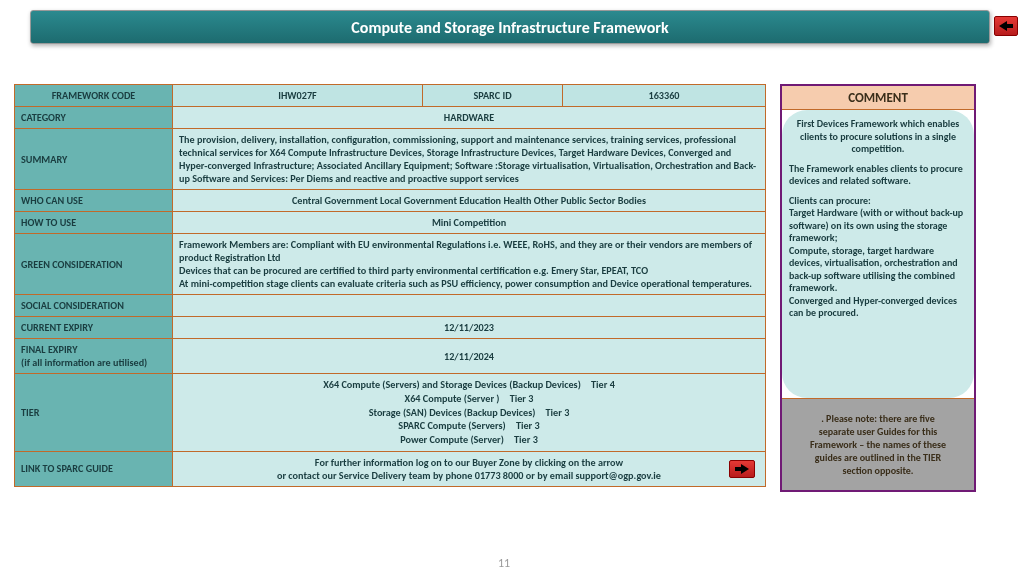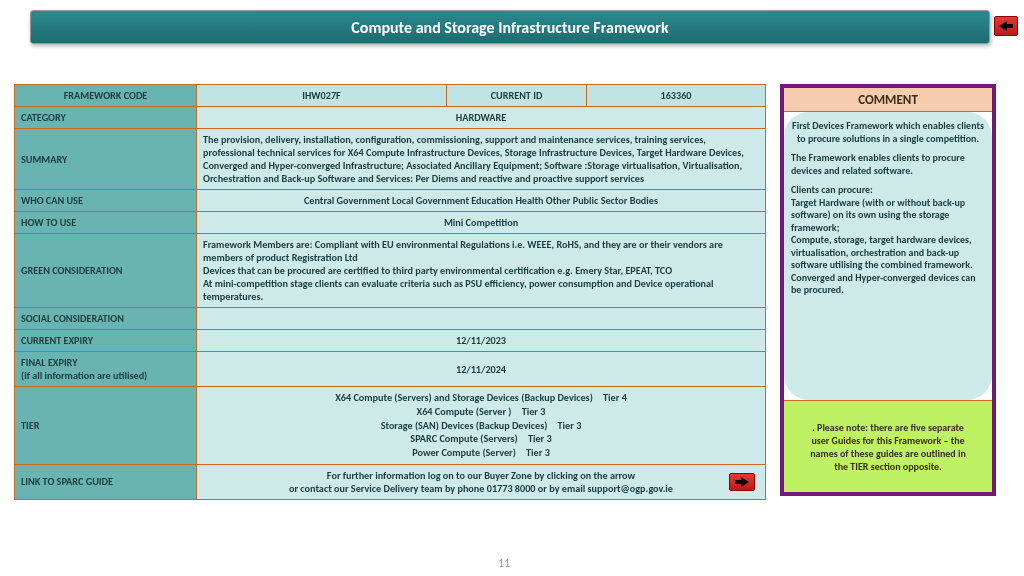--- a/index.html
+++ b/index.html
@@ -61,21 +61,21 @@
   .row-hdr td {
     background: #bfe4e3;
     font-weight: bold;
     text-align: center;
     vertical-align: middle;
   }
   .label-cell {
     background: #69b4b1;
     font-weight: bold;
     color: #102628;
-    width: 182px;
+    width: 158px;
     font-size: 10.3px;
   }
   .val-cell {
     background: #cdeae9;
     text-align: center;
     font-weight: bold;
   }
   .val-left { text-align: left; font-weight: bold; }
   .link-row td { position: relative; }
   .link-arrow {
@@ -91,22 +91,22 @@
     display: flex;
     align-items: center;
     justify-content: center;
     cursor: pointer;
   }
 
   .comment-box {
     position: absolute;
     top: 84px;
     left: 780px;
-    width: 216px;
-    border: 4px solid #701a75;
+    width: 196px;
+    border: 2px solid #701a75;
   }
   .comment-head {
     background: #f6ccae;
     border-bottom: 1px solid #c16a2a;
     text-align: center;
     font-weight: bold;
     font-size: 13px;
     color: #3a2e1a;
     padding: 4px 0;
   }
@@ -116,21 +116,21 @@
     font-size: 10px;
     font-weight: bold;
     padding: 8px 7px;
     height: 288px;
     line-height: 1.25;
     border-radius: 25px;
   }
   .comment-body p { margin-bottom: 7px; }
   .comment-body .ctr { text-align: center; }
   .comment-note {
-    background: #bef264;
+    background: #a3a3a3;
     border-top: 1px solid #c16a2a;
     color: #3a2e1a;
     font-size: 10px;
     font-weight: bold;
     text-align: center;
     padding: 12px 24px;
     height: 92px;
     display: flex;
     align-items: center;
     justify-content: center;
@@ -158,21 +158,21 @@
   <svg width="14" height="10" viewBox="0 0 14 10">
       <polygon points="0,5 8,0 8,3 14,3 14,7 8,7 8,10" fill="#000"></polygon>
     </svg>
 </div>
 
 <table class="main-table">
   <tbody>
       <tr class="row-hdr">
     <td class="label-cell" style="background:#69b4b1">FRAMEWORK CODE</td>
     <td style="width:250px">IHW027F</td>
-    <td style="width:140px">CURRENT ID</td>
+    <td style="width:140px">SPARC ID</td>
     <td>163360</td>
   </tr>
   <tr>
     <td class="label-cell">CATEGORY</td>
     <td class="val-cell" colspan="3">HARDWARE</td>
   </tr>
   <tr>
     <td class="label-cell">SUMMARY</td>
     <td class="val-cell val-left" colspan="3">The provision, delivery, installation, configuration, commissioning, support and maintenance services, training services, professional technical services for X64 Compute Infrastructure Devices, Storage Infrastructure Devices, Target Hardware Devices, Converged and Hyper-converged Infrastructure; Associated Ancillary Equipment; Software :Storage virtualisation, Virtualisation, Orchestration and Back-up Software and Services: Per Diems and reactive and proactive support services</td>
   </tr>

